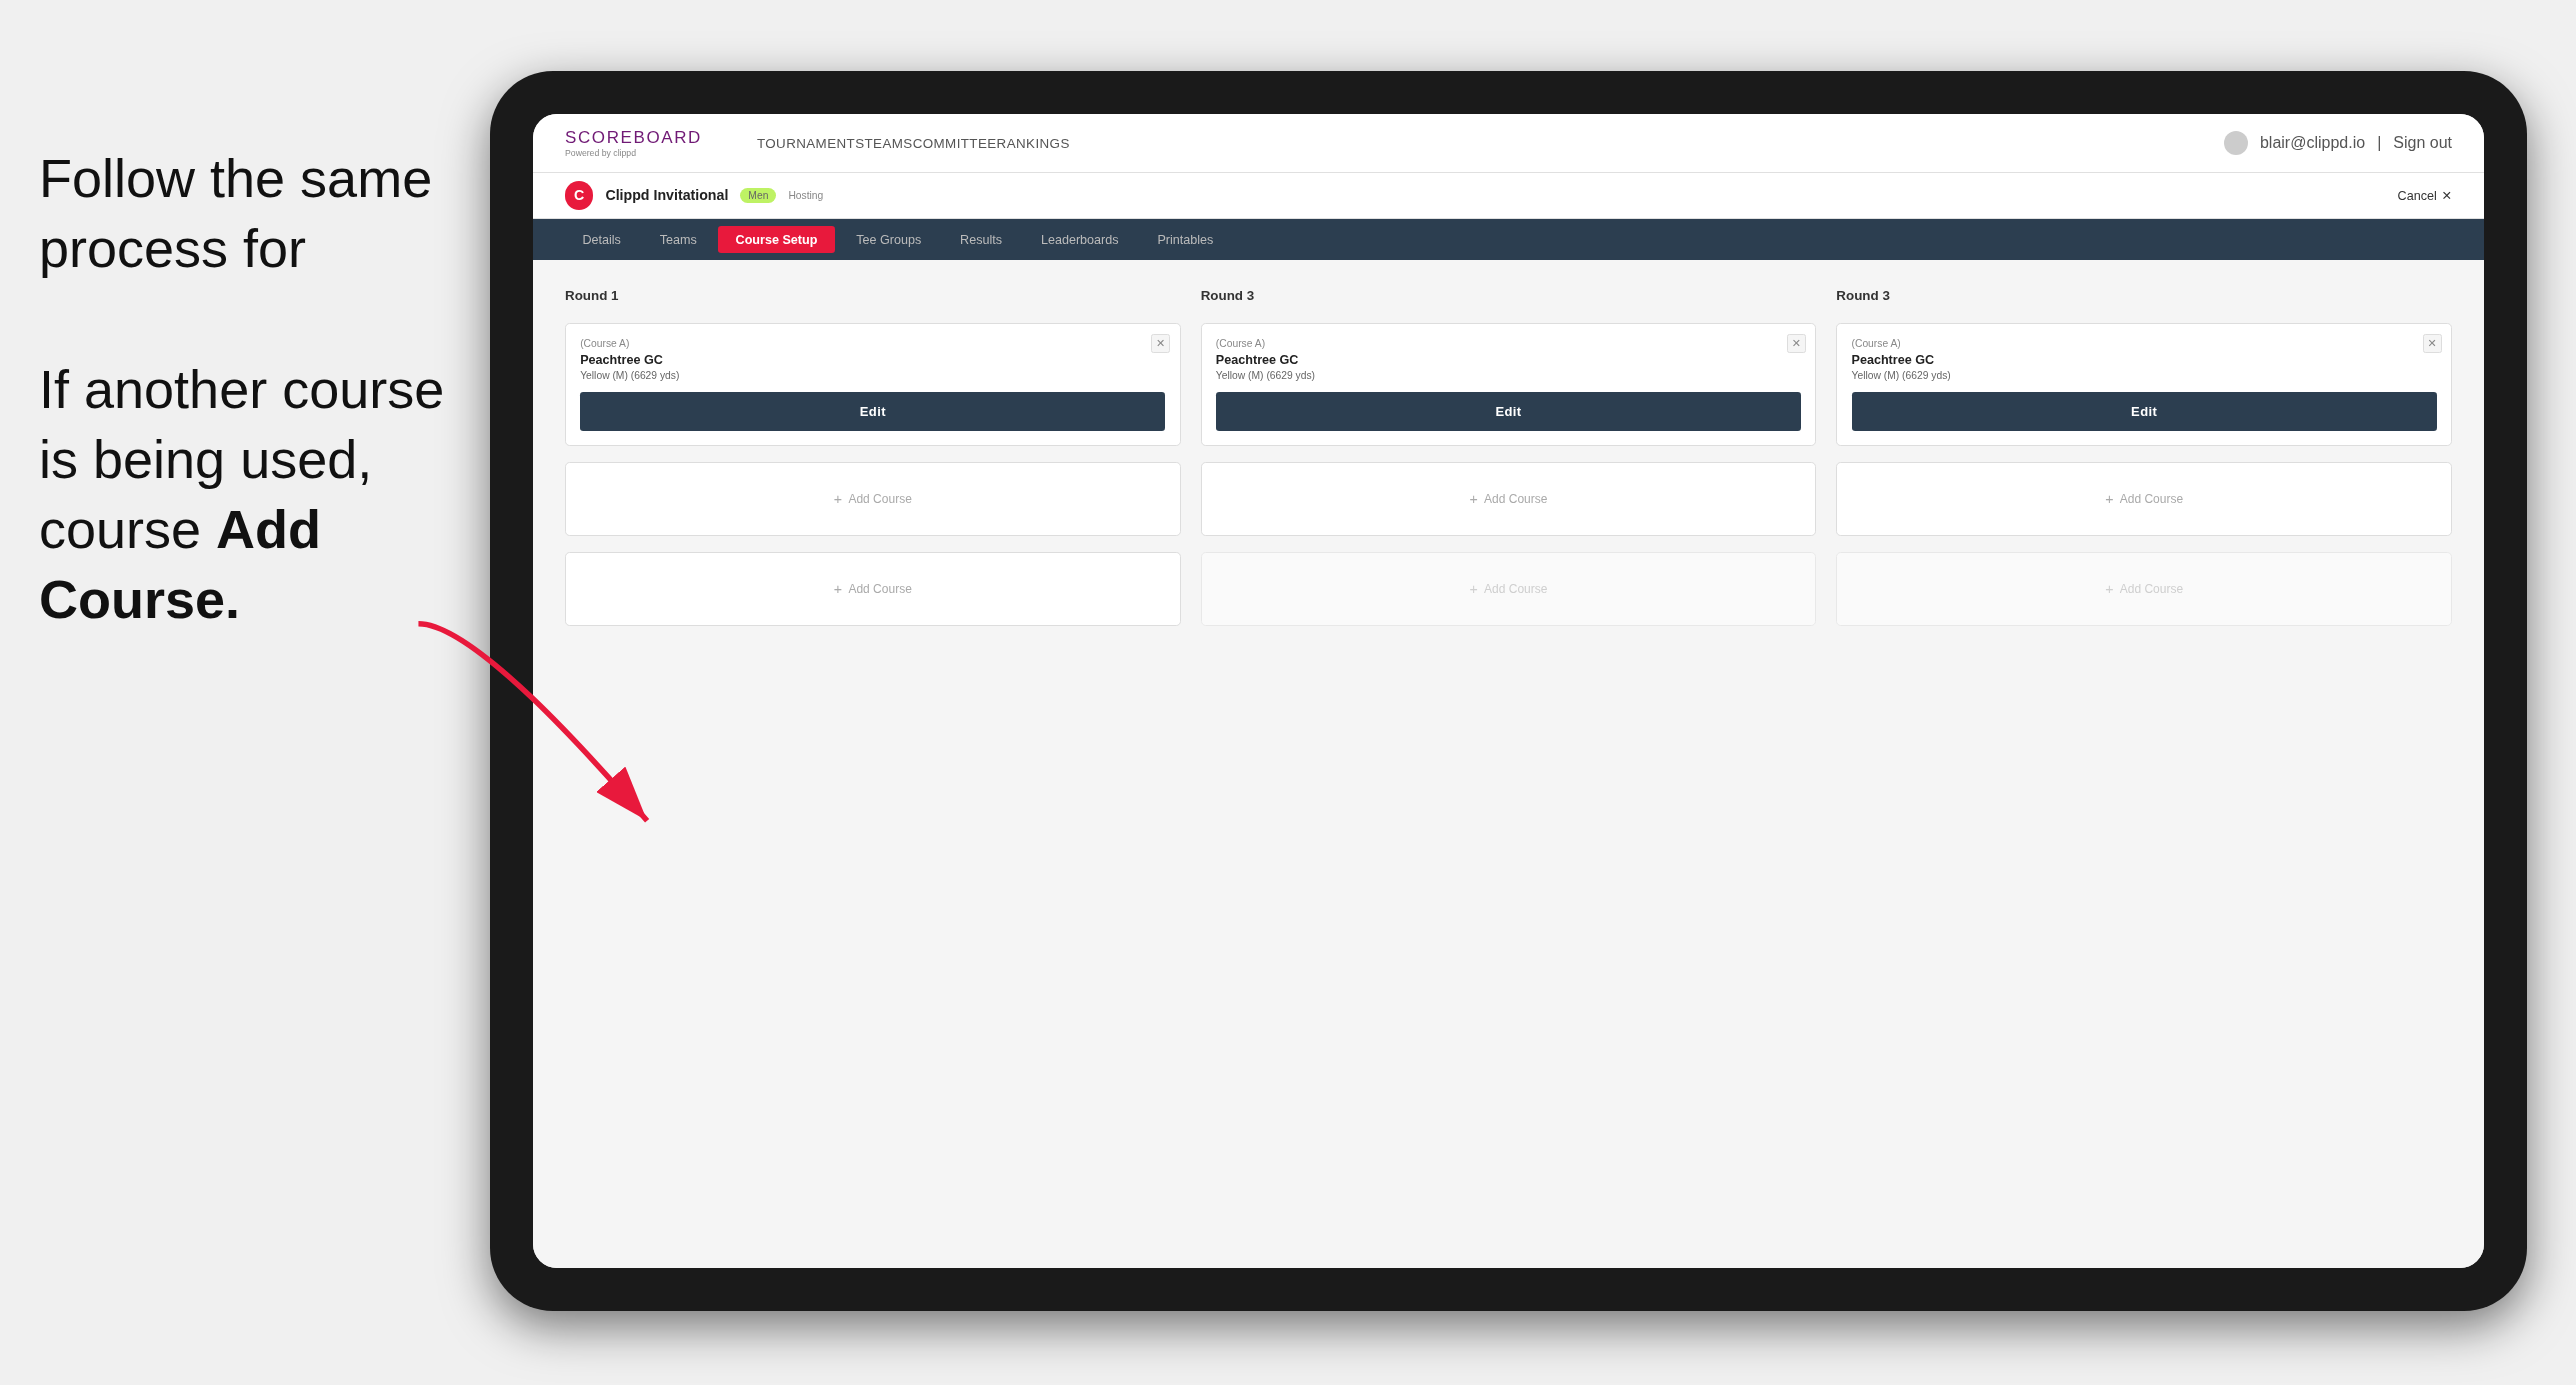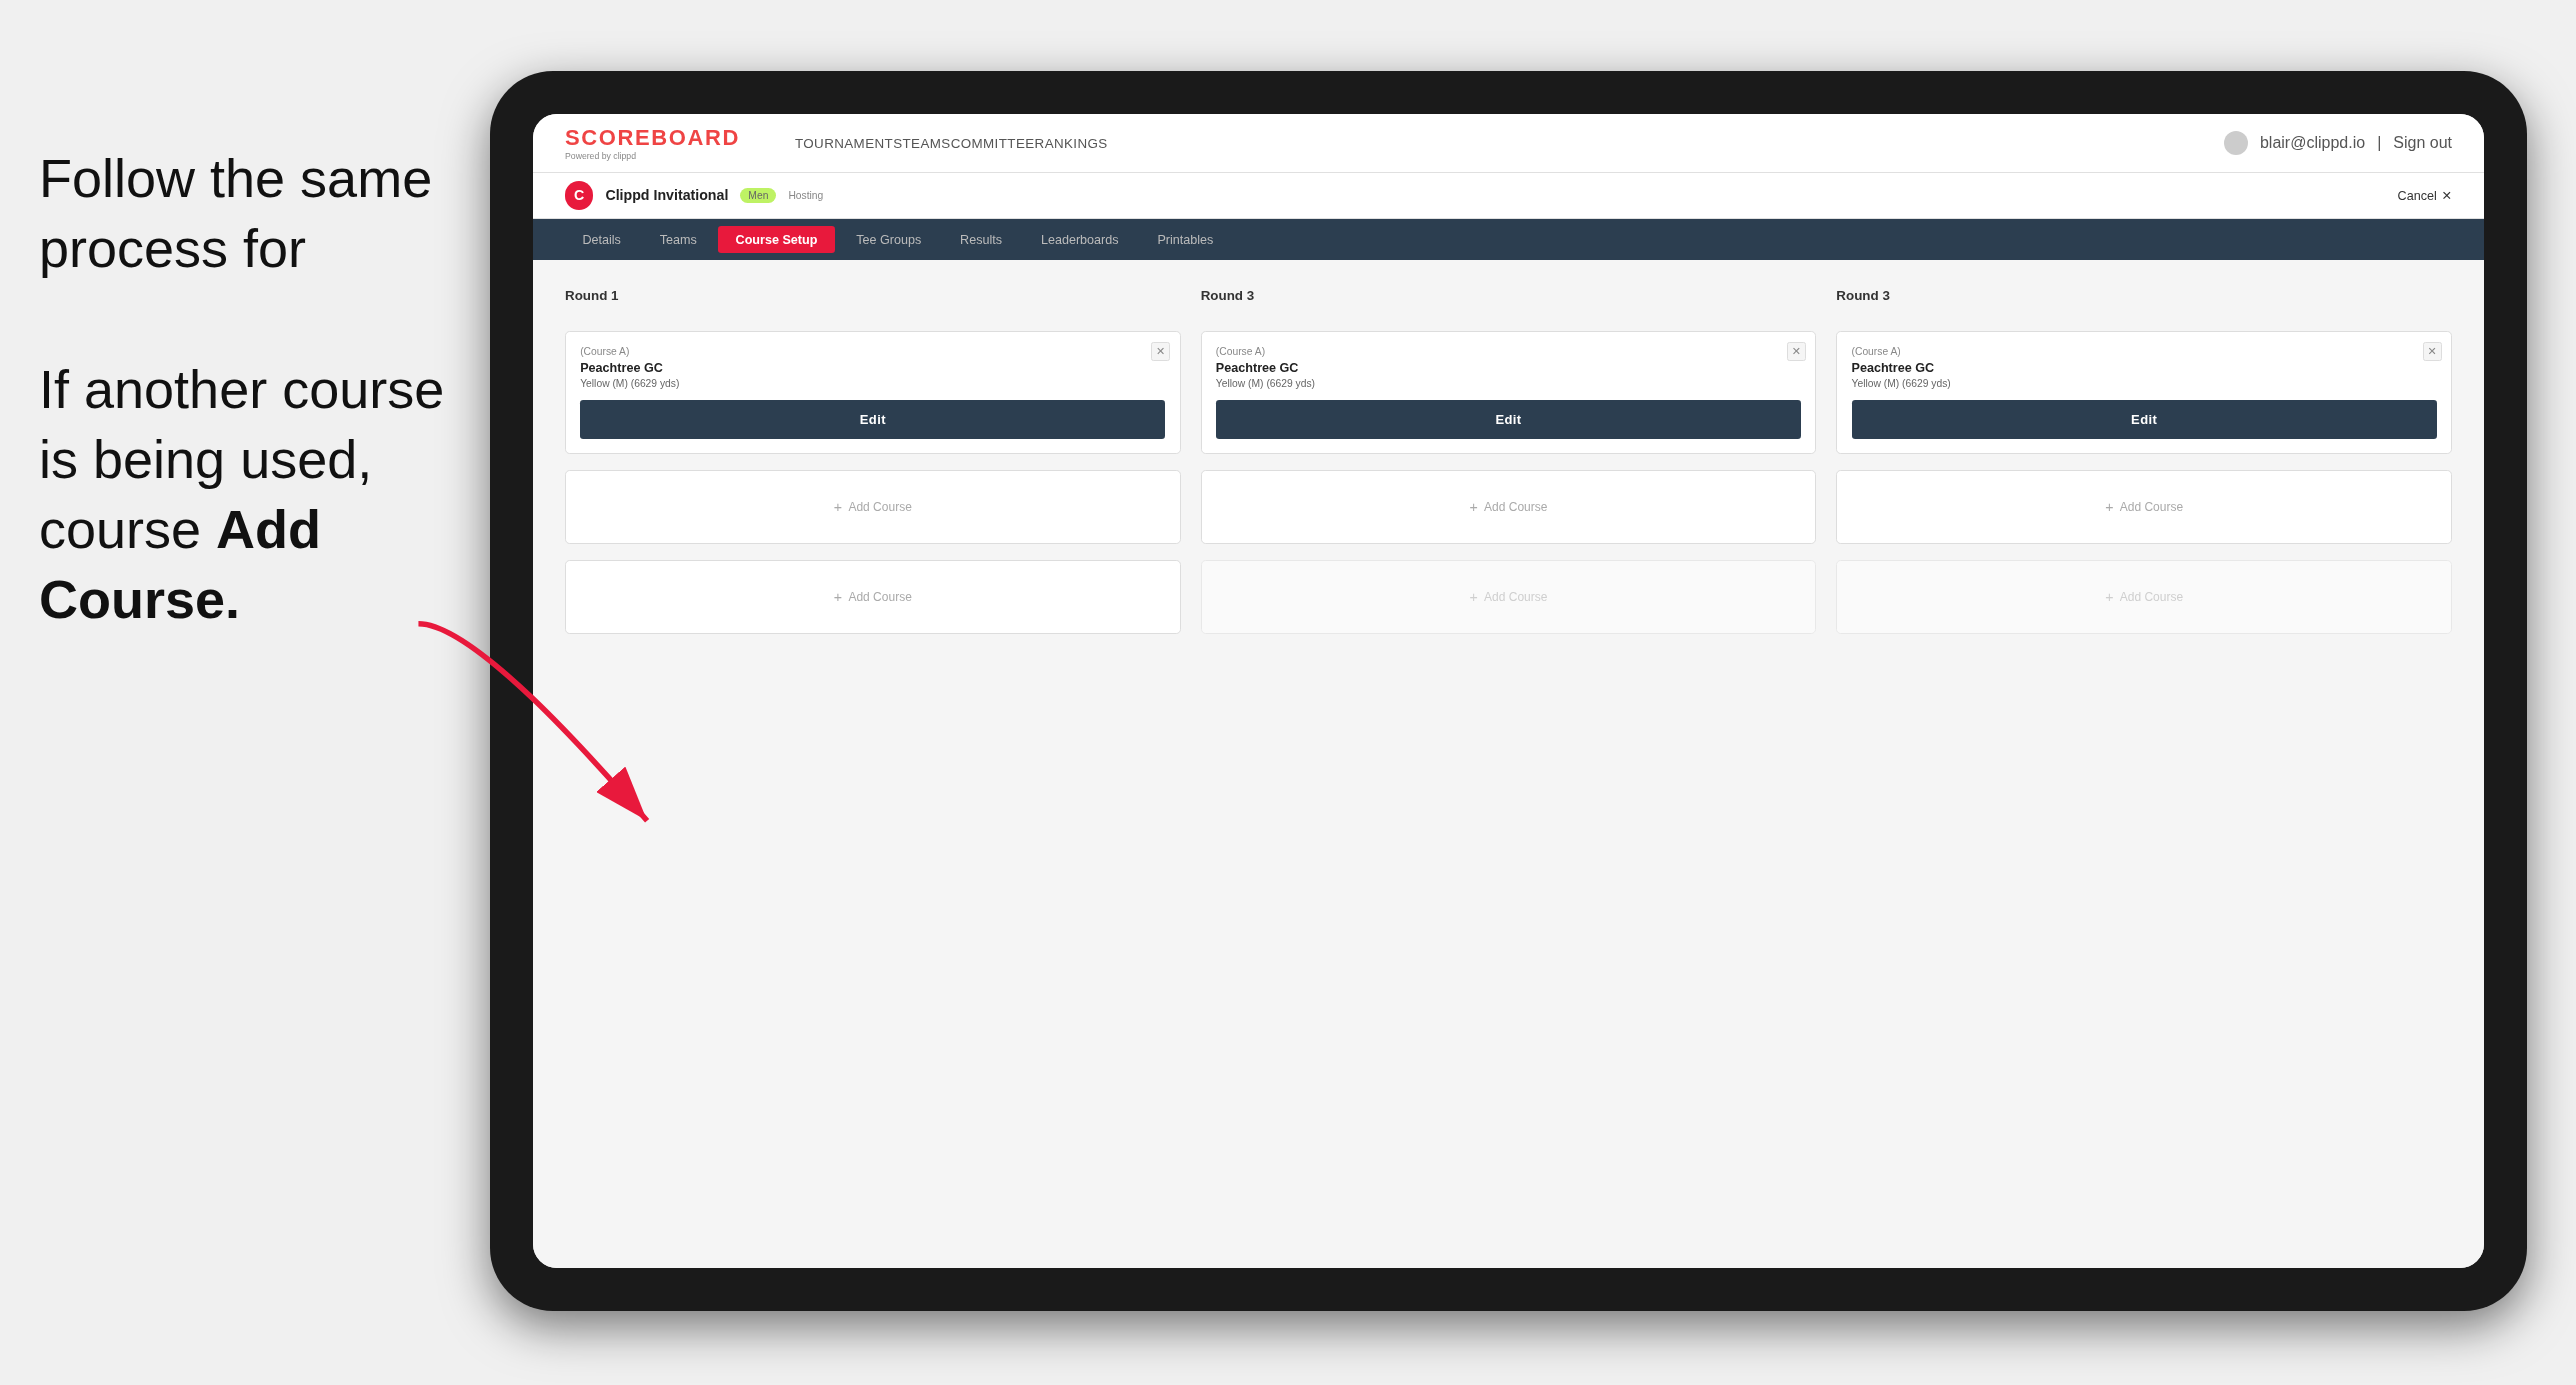--- a/index.html
+++ b/index.html
@@ -58,24 +58,24 @@
       display: flex;
       align-items: center;
       gap: 39px;
     }
     .brand {
       display: flex;
       flex-direction: column;
       margin-right: 16px;
     }
     .brand-name {
-      font-size: 22px;
-      font-weight: 700;
+      font-size: 17px;
+      font-weight: 400;
       letter-spacing: 1.6px;
-      color: #ef4444;
+      color: #701a75;
     }
     .brand-sub {
       font-size: 8.7px;
       color: #888;
     }
     .nav-links {
       display: flex;
       flex: 1;
     }
     .nav-link {
@@ -194,21 +194,21 @@
     }
     .round-column {
       display: flex;
       flex-direction: column;
       gap: 16px;
     }
     .round-header {
       font-size: 13.4px;
       font-weight: 700;
       color: #333;
-      margin-bottom: 12px;
+      margin-bottom: 4px;
     }
 
     
     .course-card {
       background: #fff;
       border: 0.8px solid #ddd;
       border-radius: 4.7px;
       padding: 14.2px;
       position: relative;
     }

